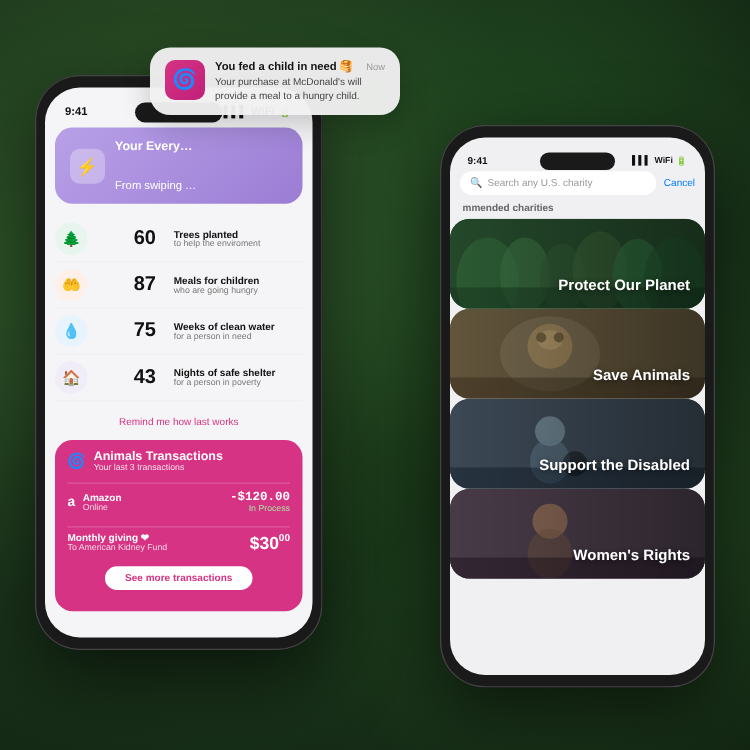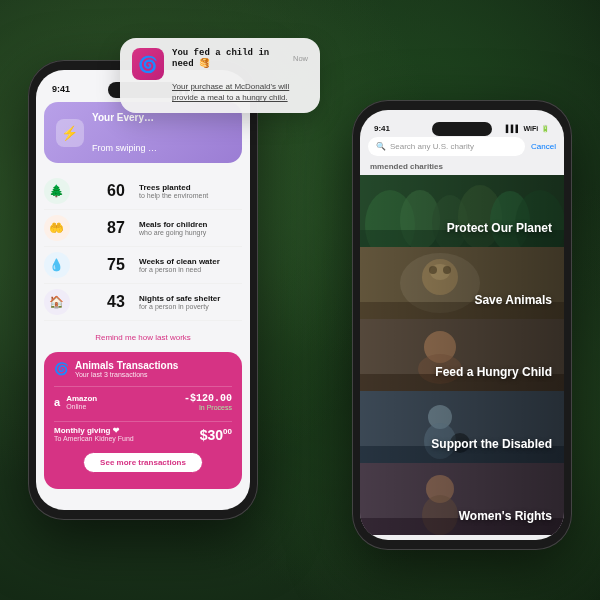--- a/index.html
+++ b/index.html
@@ -256,20 +256,21 @@
       color: #666;
       padding: 2px 10px 4px;
     }
 
     
     .charity-list { display: flex; flex-direction: column; gap: 0; }
     .charity-card {
       position: relative;
       height: 72px;
       overflow: hidden;
+      border-radius: 16px;
     }
     .charity-bg {
       position: absolute;
       inset: 0;
       background-size: cover;
       background-position: center;
     }
     .charity-overlay {
       position: absolute;
       inset: 0;
@@ -306,22 +307,22 @@
       height: 32px;
       background: linear-gradient(135deg, #d63384, #c0207a);
       border-radius: 8px;
       display: flex;
       align-items: center;
       justify-content: center;
       font-size: 16px;
       flex-shrink: 0;
     }
     .notif-content { flex: 1; }
-    .notif-title { font-size: 9px; font-weight: 700; color: #111; font-family: Liberation Mono, monospace; }
-    .notif-body { font-size: 8px; color: #444; line-height: 1.4; margin-top: 12px; text-decoration: underline; }
+    .notif-title { font-size: 9px; font-weight: 700; color: #111; }
+    .notif-body { font-size: 8px; color: #444; line-height: 1.4; margin-top: 2px; }
     .notif-time { font-size: 7.5px; color: #999; }
     .notif-top { display: flex; justify-content: space-between; align-items: center; }
   </style>
 </head>
 <body>
 
 <div class="bg"></div>
 
 <div class="notification">
   <div class="notif-app-icon">🌀</div>
@@ -484,32 +485,20 @@
             <ellipse cx="80" cy="25" rx="10" ry="8" fill="#d4b880" opacity="0.8"></ellipse>
             <circle cx="73" cy="23" r="4" fill="#5a4a2a" opacity="0.6"></circle>
             <circle cx="87" cy="23" r="4" fill="#5a4a2a" opacity="0.6"></circle>
             <rect x="0" y="55" width="204" height="17" fill="#3a2a1a" opacity="0.4"></rect>
           </svg>
         </div>
         <div class="charity-overlay"></div>
         <div class="charity-label">Save Animals</div>
       </div>
 
-      <div class="charity-card">
-        <div class="charity-bg" style="background: linear-gradient(135deg, #7a6a5a 0%, #5a4a3a 50%, #8a7a6a 100%);">
-          <svg width="100%" height="100%" viewBox="0 0 204 72" preserveAspectRatio="xMidYMid slice">
-            <rect width="204" height="72" fill="#6a5a4a"></rect>
-            <circle cx="80" cy="28" r="16" fill="#c8956a" opacity="0.8"></circle>
-            <ellipse cx="80" cy="50" rx="22" ry="15" fill="#a07050" opacity="0.5"></ellipse>
-            <rect x="0" y="55" width="204" height="17" fill="#2a1a0a" opacity="0.4"></rect>
-          </svg>
-        </div>
-        <div class="charity-overlay"></div>
-        <div class="charity-label">Feed a Hungry Child</div>
-      </div>
 
       <div class="charity-card">
         <div class="charity-bg" style="background: linear-gradient(135deg, #4a5a6a 0%, #2a3a4a 50%, #6a7a8a 100%);">
           <svg width="100%" height="100%" viewBox="0 0 204 72" preserveAspectRatio="xMidYMid slice">
             <rect width="204" height="72" fill="#4a5a6a"></rect>
             <circle cx="80" cy="26" r="12" fill="#9ab8c8" opacity="0.7"></circle>
             <ellipse cx="80" cy="50" rx="16" ry="18" fill="#7a9ab0" opacity="0.5"></ellipse>
             <circle cx="100" cy="52" r="10" fill="#8aaa be" opacity="0.4"></circle>
             <rect x="0" y="55" width="204" height="17" fill="#0a1a2a" opacity="0.4"></rect>
           </svg>

